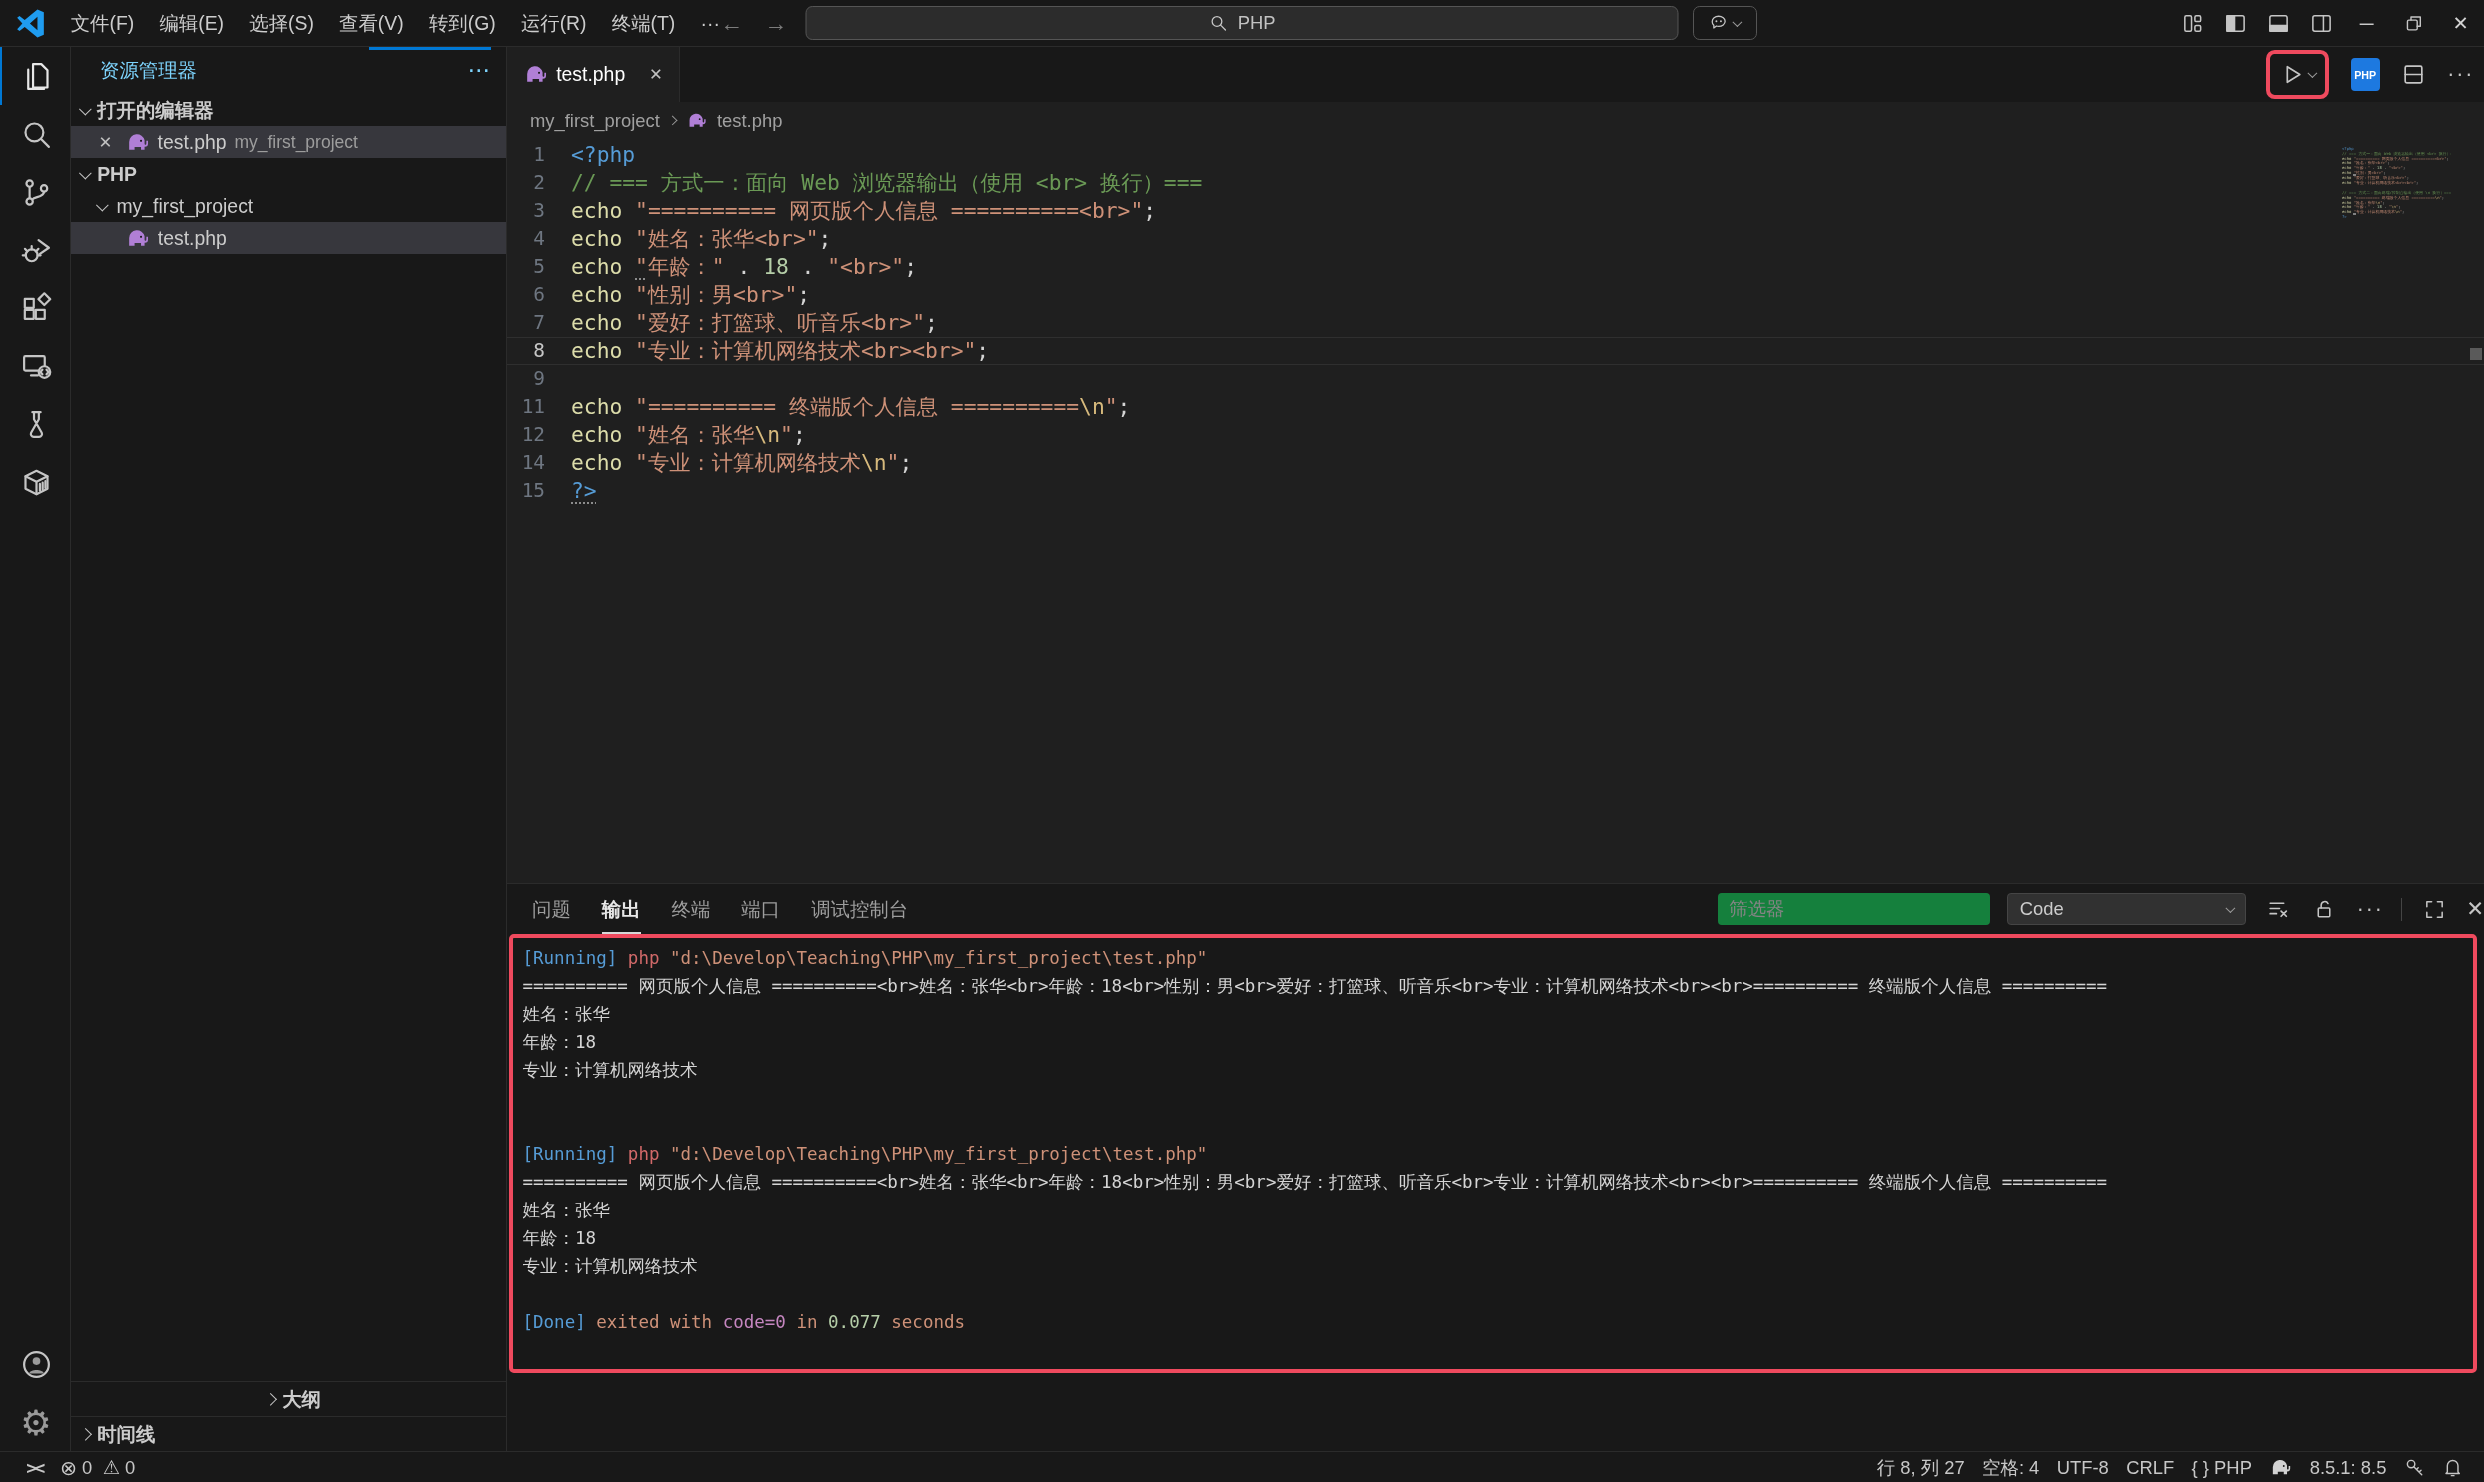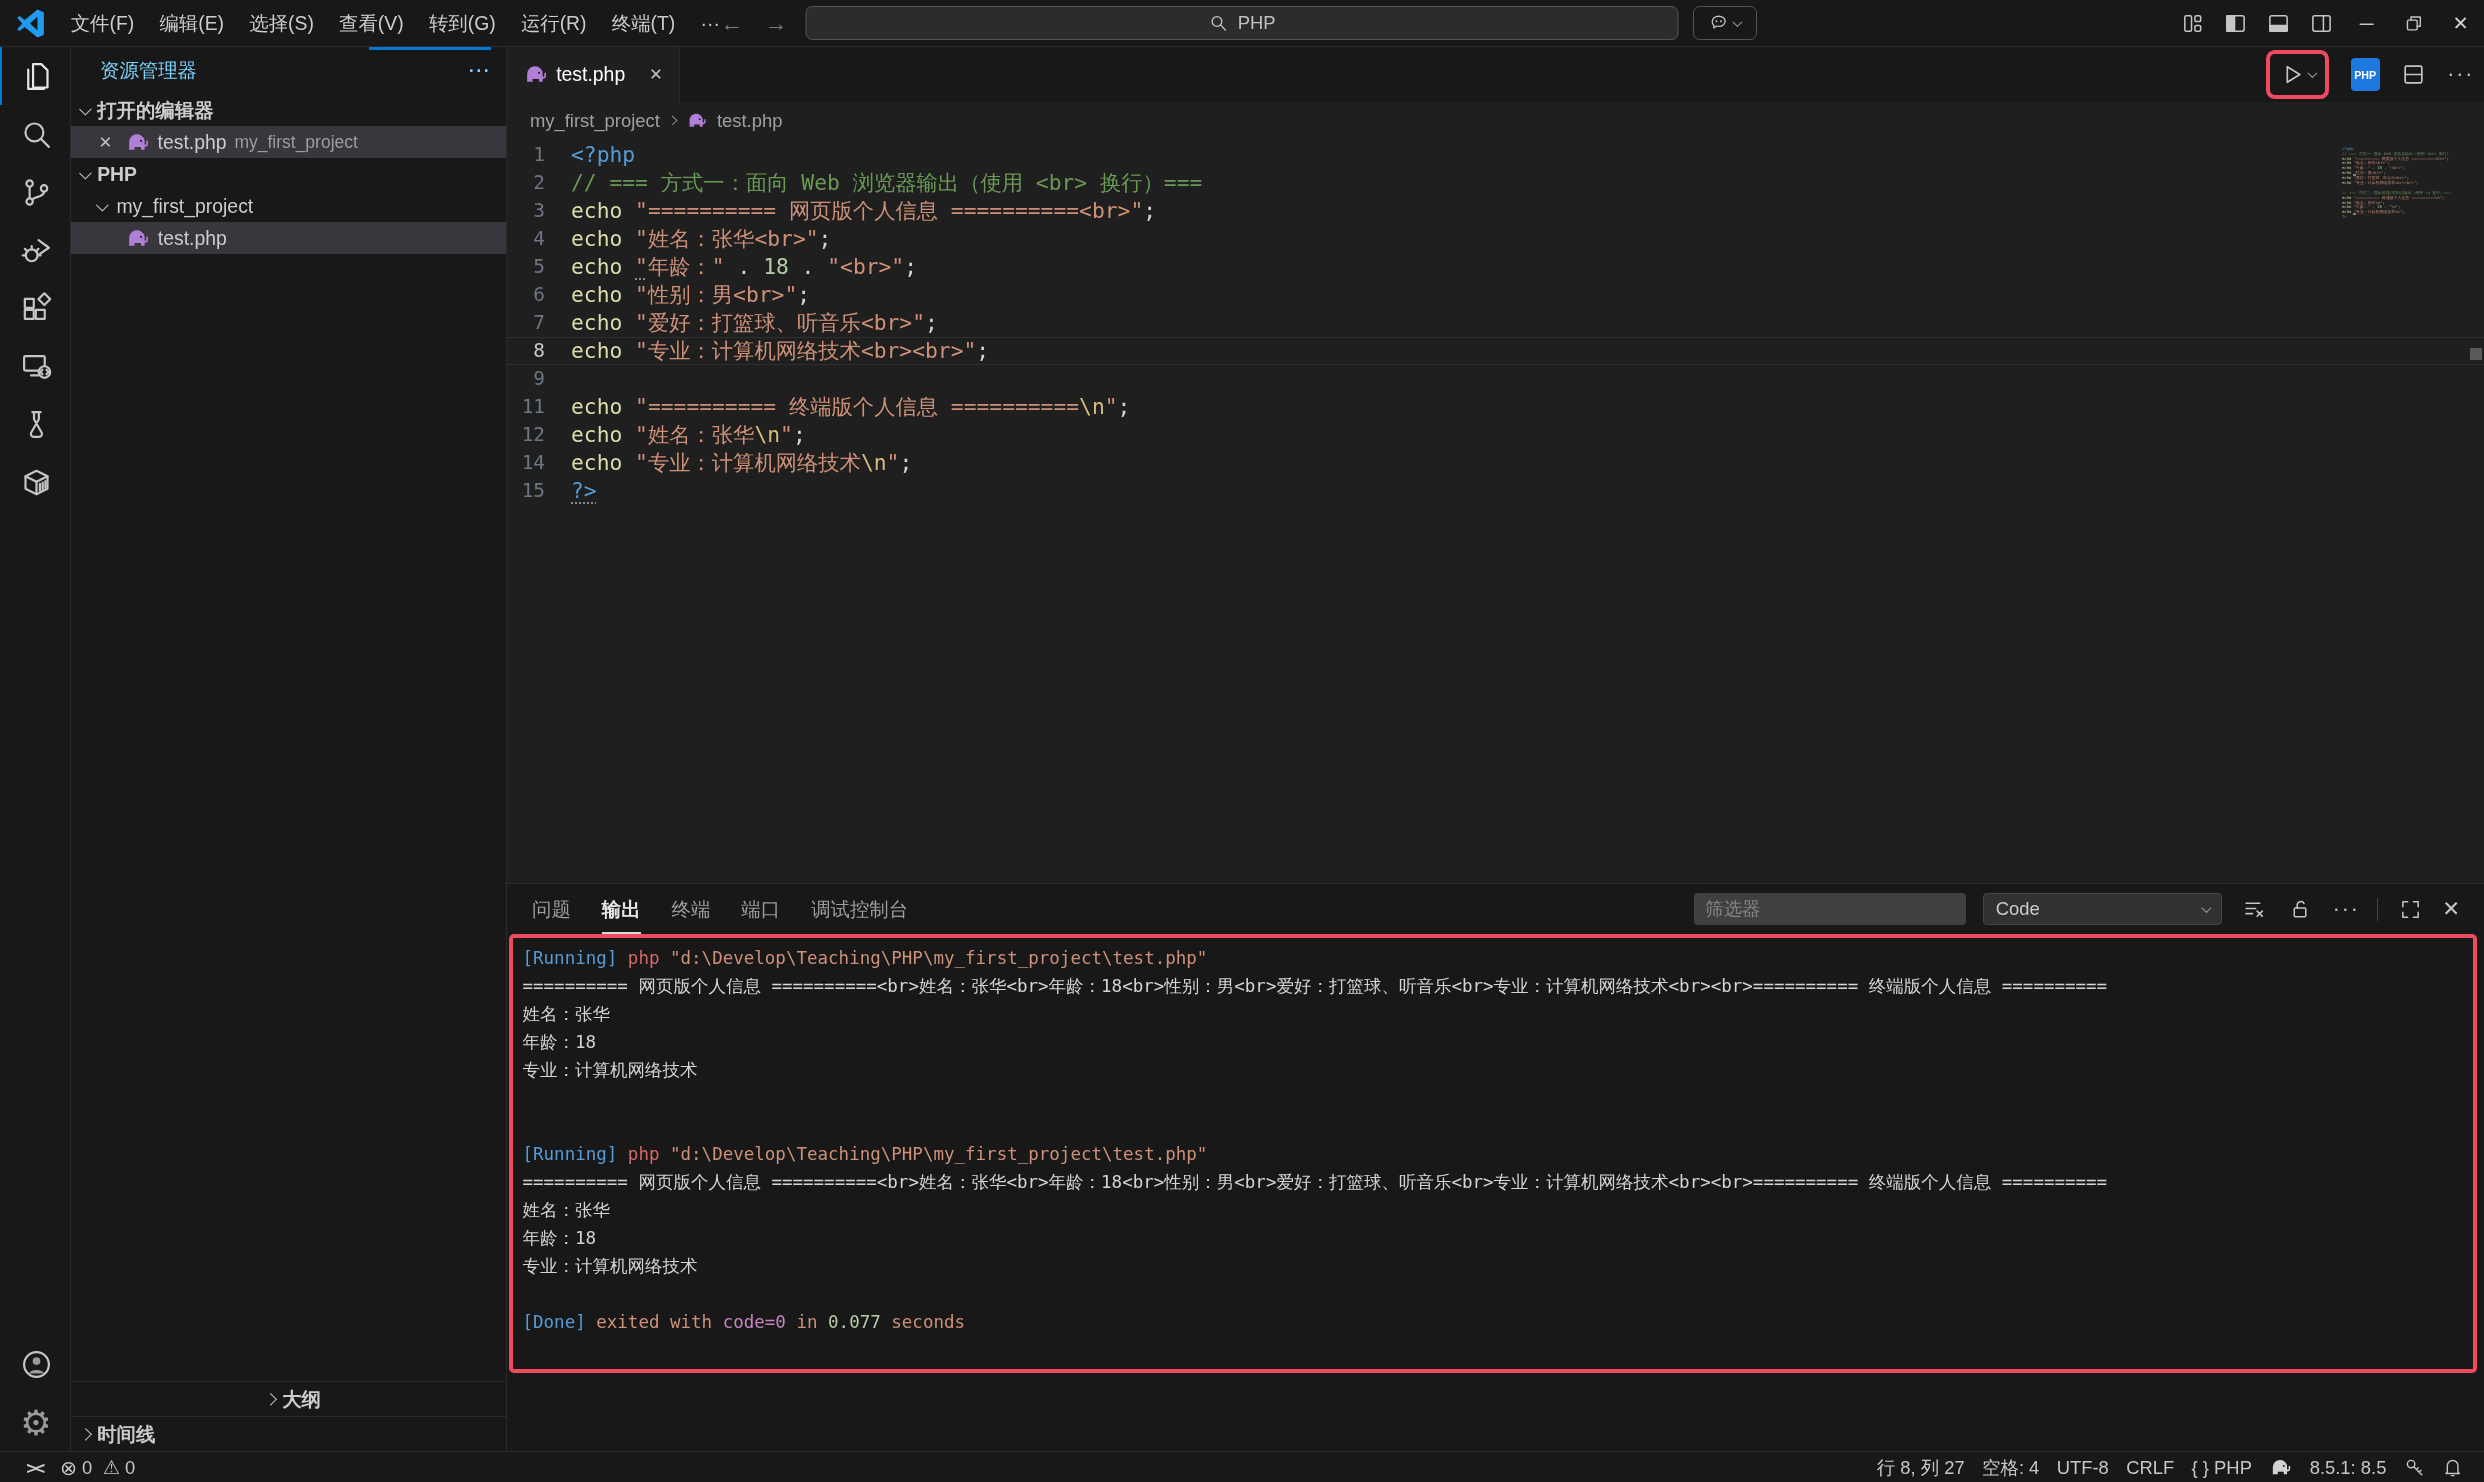--- a/index.html
+++ b/index.html
@@ -88,26 +88,26 @@
   .tok.st  { color:#ce9178; } .tok.esc { color:#d7ba7d; } .tok.num { color:#b5cea8; }
   .tok.pun { color:#d4d4d4; }
   .tok.sq  { text-decoration:underline dotted #8c8c8c 1.9px; text-underline-offset:4.9px; }
   .minimap { position:absolute; top:7.8px; right:33px; width:109px; overflow:hidden; opacity:.9; }
   .minimap .cl { height:4.9px; line-height:4.9px; border:none; }
   .minimap .ct { font-size:3.9px; line-height:4.9px; }
   .vscroll-thumb { position:absolute; right:1.9px; top:209px; width:12.6px; height:11.6px; background:#5a5a5a; }
 
   
   .panel { height:568px; background:#181818; border-top:1px solid #2b2b2b; display:flex; flex-direction:column; }
-  .panel-header { height:50px; display:flex; align-items:center; padding:0 24px 0 25px; gap:25px; }
+  .panel-header { height:50px; display:flex; align-items:center; padding:0 0 0 25px; gap:25px; }
   .panel-tabs { display:flex; gap:31px; height:100%; align-items:center; }
   .ptab { font-size:19.4px; color:#9d9d9d; height:100%; display:flex; align-items:center; }
   .ptab.active { color:#e7e7e7; font-weight:bold; box-shadow:inset 0 -1.9px 0 #d7d7d7; }
   .panel-right { margin-left:auto; display:flex; align-items:center; gap:17.5px; }
-  .filter-input { width:272px; height:32px; background:#404040; border:none; border-radius:3.9px;
+  .filter-input { width:272px; height:32px; background:#15803d; border:none; border-radius:3.9px;
     color:#cccccc; font-size:18.4px; padding:0 11.6px; outline:none; }
   .filter-input::placeholder { color:#848484; }
   .channel-select { width:239px; height:32px; background:#313131; border:1px solid #454545; border-radius:3.9px;
     display:flex; align-items:center; padding:0 11.6px; font-size:18.4px; color:#cccccc; }
   .channel-select .chev { margin-left:auto; }
   .p-icon { width:29px; height:29px; display:flex; align-items:center; justify-content:center; color:#c5c5c5; }
   .p-div { width:1px; height:23px; background:#444; }
   .panel-body { flex:1; position:relative; padding:9.7px 0 0 15.5px; overflow:hidden; }
   .ol { height:28px; line-height:28px; font-family:"DejaVu Sans Mono",monospace; font-size:17.5px;
     white-space:pre; overflow:hidden; }

